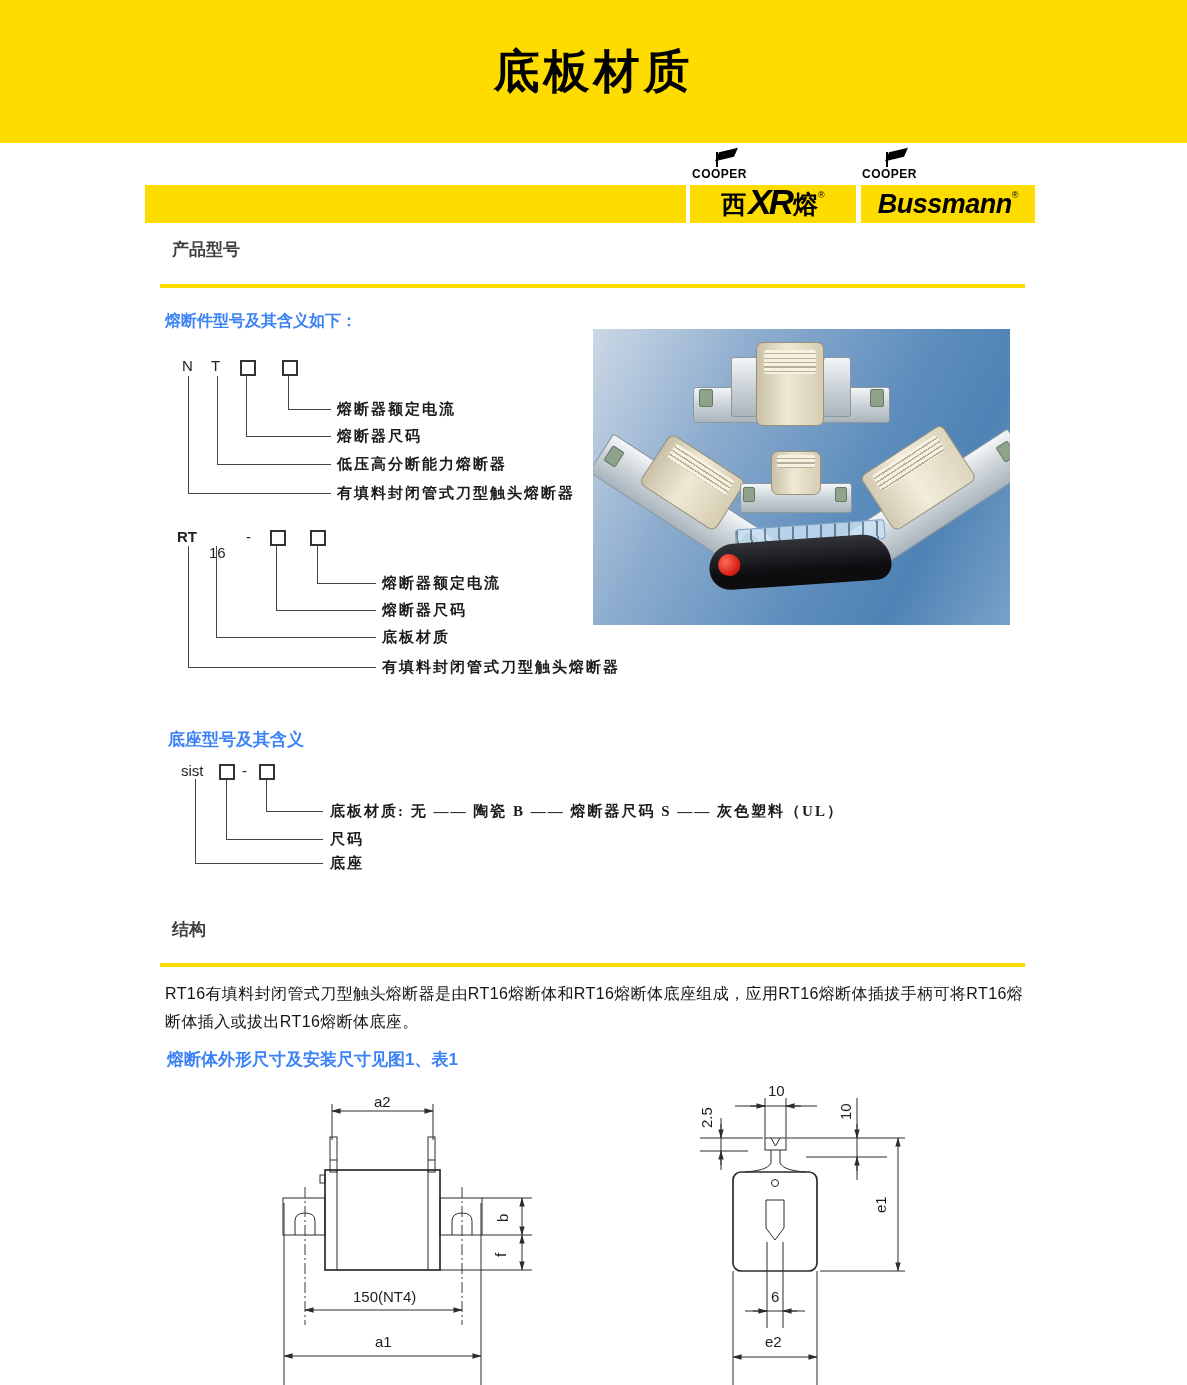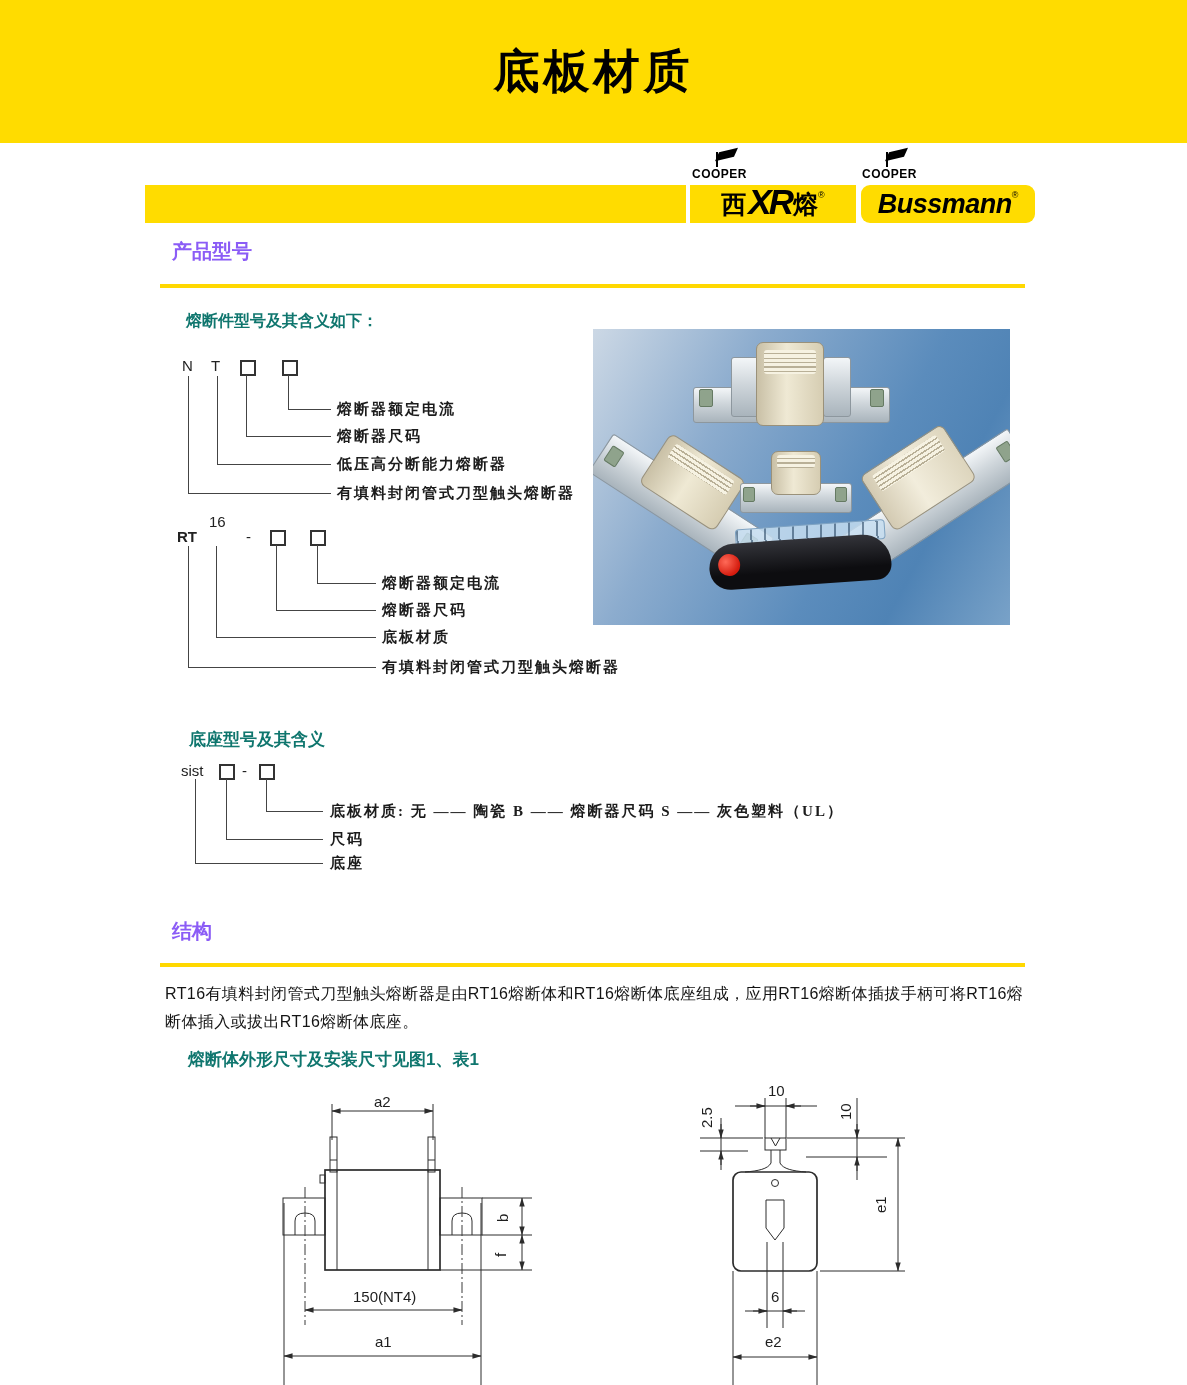--- a/index.html
+++ b/index.html
@@ -15,22 +15,22 @@
   .ybar{background:#ffdc00;height:38px;top:185px;}
   .cooper{font-size:12px;font-weight:800;letter-spacing:.5px;color:#000;}
   .flagpole{width:2px;height:15px;background:#000;}
   .flagcloth{width:19px;height:9px;background:#000;transform:skew(-24deg,-14deg);}
   .logobox{display:flex;align-items:center;justify-content:center;color:#000;}
   .xr-cn{font-size:25px;font-weight:900;}
   .xr-xr{font-size:35px;font-weight:900;font-style:italic;letter-spacing:-3px;margin:0 2px 4px 2px;}
   .reg{font-size:9px;vertical-align:top;position:relative;top:-9px;}
   .buss{font-size:27px;font-weight:900;font-style:italic;letter-spacing:-0.5px;}
   
-  .h-big{font-size:20px;font-weight:800;color:#8b5cf6;}
-  .h-mid{font-size:17px;font-weight:800;color:#0f766e;margin-left:21px;}
+  .h-big{font-size:17px;font-weight:800;color:#404040;}
+  .h-mid{font-size:17px;font-weight:800;color:#3b82f6;}
   .rule{height:4px;background:#ffd800;}
   
   .sym{font-size:15px;font-weight:400;color:#222;}
   .sqr{width:12px;height:12px;border:2px solid #333;background:#fff;}
   .hook{border-left:1px solid #444;border-bottom:1px solid #444;}
   .dlabel{font-size:15px;font-weight:600;letter-spacing:2px;color:#1c1c1c;height:20px;line-height:20px;white-space:nowrap;
           font-family:"Liberation Serif","DejaVu Serif",serif;}
   
   .para{font-size:16px;line-height:27.5px;color:#141414;letter-spacing:.4px;}
   
@@ -68,21 +68,21 @@
   <span class="xr-xr">XR</span>
   <span class="xr-cn">熔</span>
   <span class="reg">®</span>
 </div>
 
 <div class="abs" style="left:862px;top:150px;">
   <div class="abs flagpole" style="left:24px;top:2px;"></div>
   <div class="abs flagcloth" style="left:25px;top:0;"></div>
   <div class="abs cooper" style="left:0;top:17px;">COOPER</div>
 </div>
-<div class="abs ybar logobox" style="left:861px;width:174px;border-radius:9px;">
+<div class="abs ybar logobox" style="left:861px;width:174px;">
   <span class="buss">Bussmann</span>
   <span class="reg">®</span>
 </div>
 
 <div class="abs h-big" style="left:172px;top:238px;">产品型号</div>
 <div class="abs rule" style="left:160px;top:284px;width:865px;"></div>
 <div class="abs h-mid" style="left:165px;top:311px;font-size:16px;">熔断件型号及其含义如下：</div>
 
 <div>
   <div class="abs sym" style="left:182px;top:357px;">N</div>
@@ -141,21 +141,21 @@
 
   <div class="ph" style="left:116px;top:196px;width:182px;height:70px;transform:rotate(-4deg);">
     <div class="ph" style="left:28px;top:0;width:148px;height:18px;background:rgba(198,221,240,.85);border:1px solid #7fa3c2;border-radius:4px;background-image:repeating-linear-gradient(90deg,rgba(30,60,90,.55) 0 2px,rgba(198,221,240,0) 2px 14px);"></div>
     <div class="ph" style="left:0;top:14px;width:182px;height:46px;background:linear-gradient(180deg,#33343a 0%,#0d0d10 70%);border-radius:26px 30px 16px 22px;"></div>
     <div class="ph" style="left:9px;top:24px;width:22px;height:22px;border-radius:50%;background:radial-gradient(circle at 35% 35%,#ff6a58,#d41b0e 70%);"></div>
   </div>
 </div>
 
 <div>
   <div class="abs sym" style="left:177px;top:528px;font-weight:bold;">RT</div>
-  <div class="abs sym" style="left:209px;top:513px;">16</div>
+  <div class="abs sym" style="left:209px;top:544px;">16</div>
   <div class="abs sym" style="left:246px;top:528px;">-</div>
   <div class="abs sqr" style="left:270px;top:530px;"></div>
   <div class="abs sqr" style="left:310px;top:530px;"></div>
 
   <div class="abs hook" style="left:317px;top:545px;width:58px;height:38px;"></div>
   <div class="abs hook" style="left:276px;top:545px;width:99px;height:65px;"></div>
   <div class="abs hook" style="left:216px;top:546px;width:159px;height:91px;"></div>
   <div class="abs hook" style="left:188px;top:546px;width:187px;height:121px;"></div>
 
   <div class="abs dlabel" style="left:382px;top:573px;">熔断器额定电流</div>

